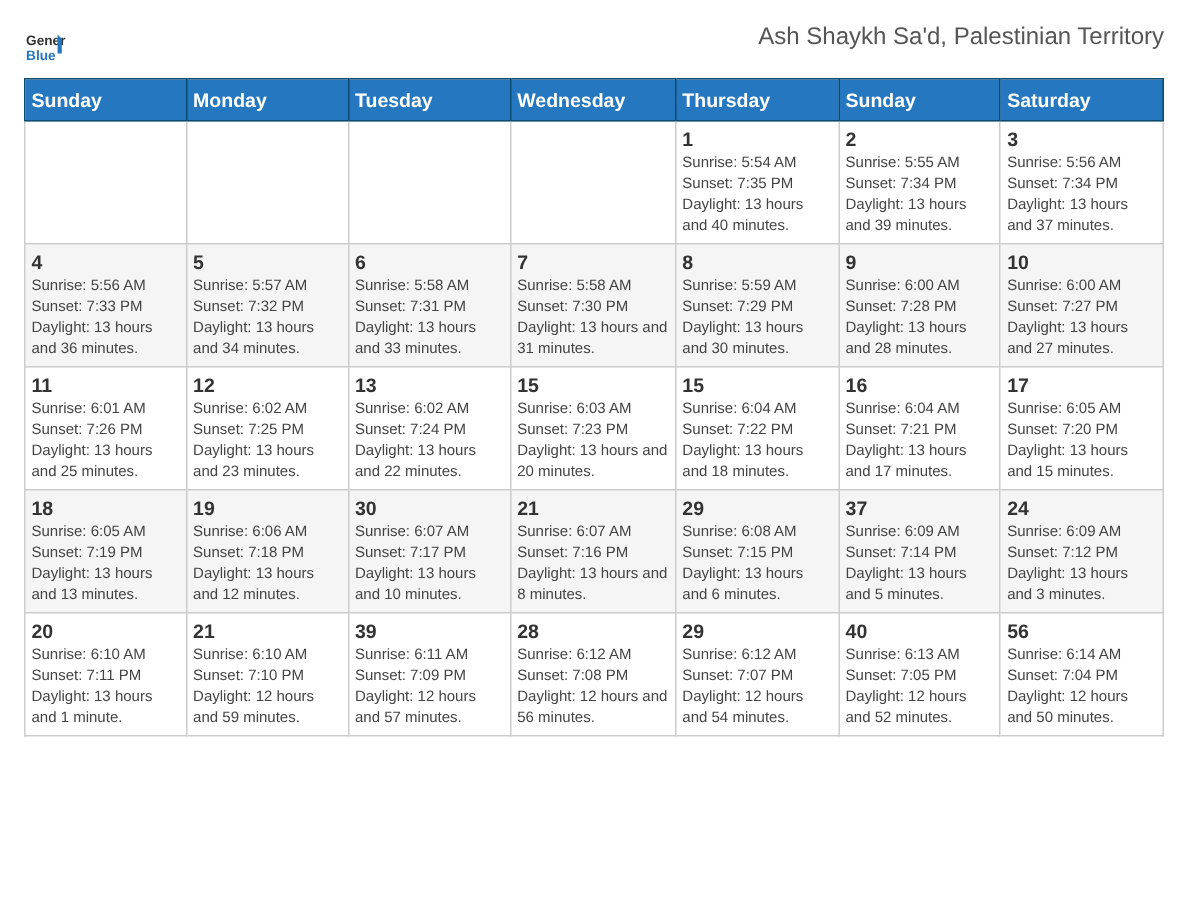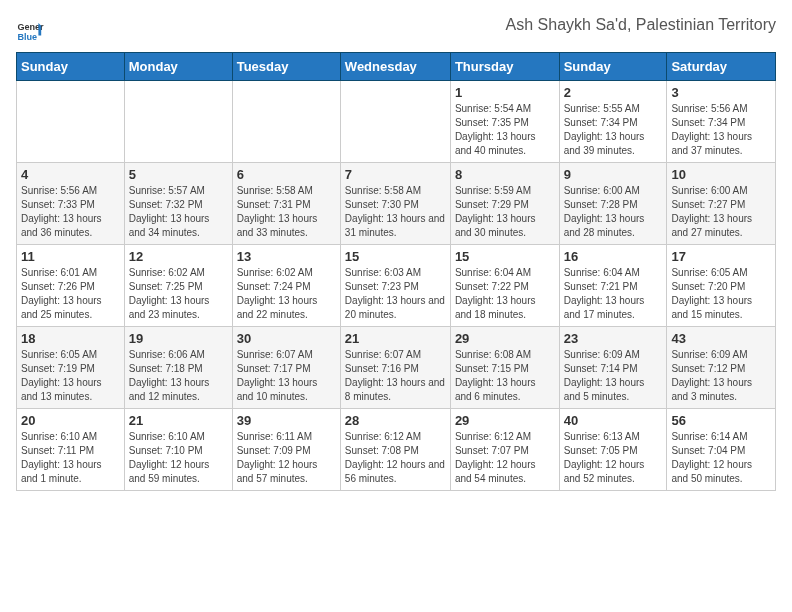--- a/index.html
+++ b/index.html
@@ -202,25 +202,25 @@
         </td>
         <td>
           <span class="day-number">21</span>
           <div class="day-info">Sunrise: 6:07 AM<br>Sunset: 7:16 PM<br>Daylight: 13 hours and 8 minutes.</div>
         </td>
         <td>
           <span class="day-number">29</span>
           <div class="day-info">Sunrise: 6:08 AM<br>Sunset: 7:15 PM<br>Daylight: 13 hours and 6 minutes.</div>
         </td>
         <td>
-          <span class="day-number">23</span>
+          <span class="day-number">37</span>
           <div class="day-info">Sunrise: 6:09 AM<br>Sunset: 7:14 PM<br>Daylight: 13 hours and 5 minutes.</div>
         </td>
         <td>
-          <span class="day-number">43</span>
+          <span class="day-number">24</span>
           <div class="day-info">Sunrise: 6:09 AM<br>Sunset: 7:12 PM<br>Daylight: 13 hours and 3 minutes.</div>
         </td>
       </tr>
       <tr>
         <td>
           <span class="day-number">20</span>
           <div class="day-info">Sunrise: 6:10 AM<br>Sunset: 7:11 PM<br>Daylight: 13 hours and 1 minute.</div>
         </td>
         <td>
           <span class="day-number">21</span>

